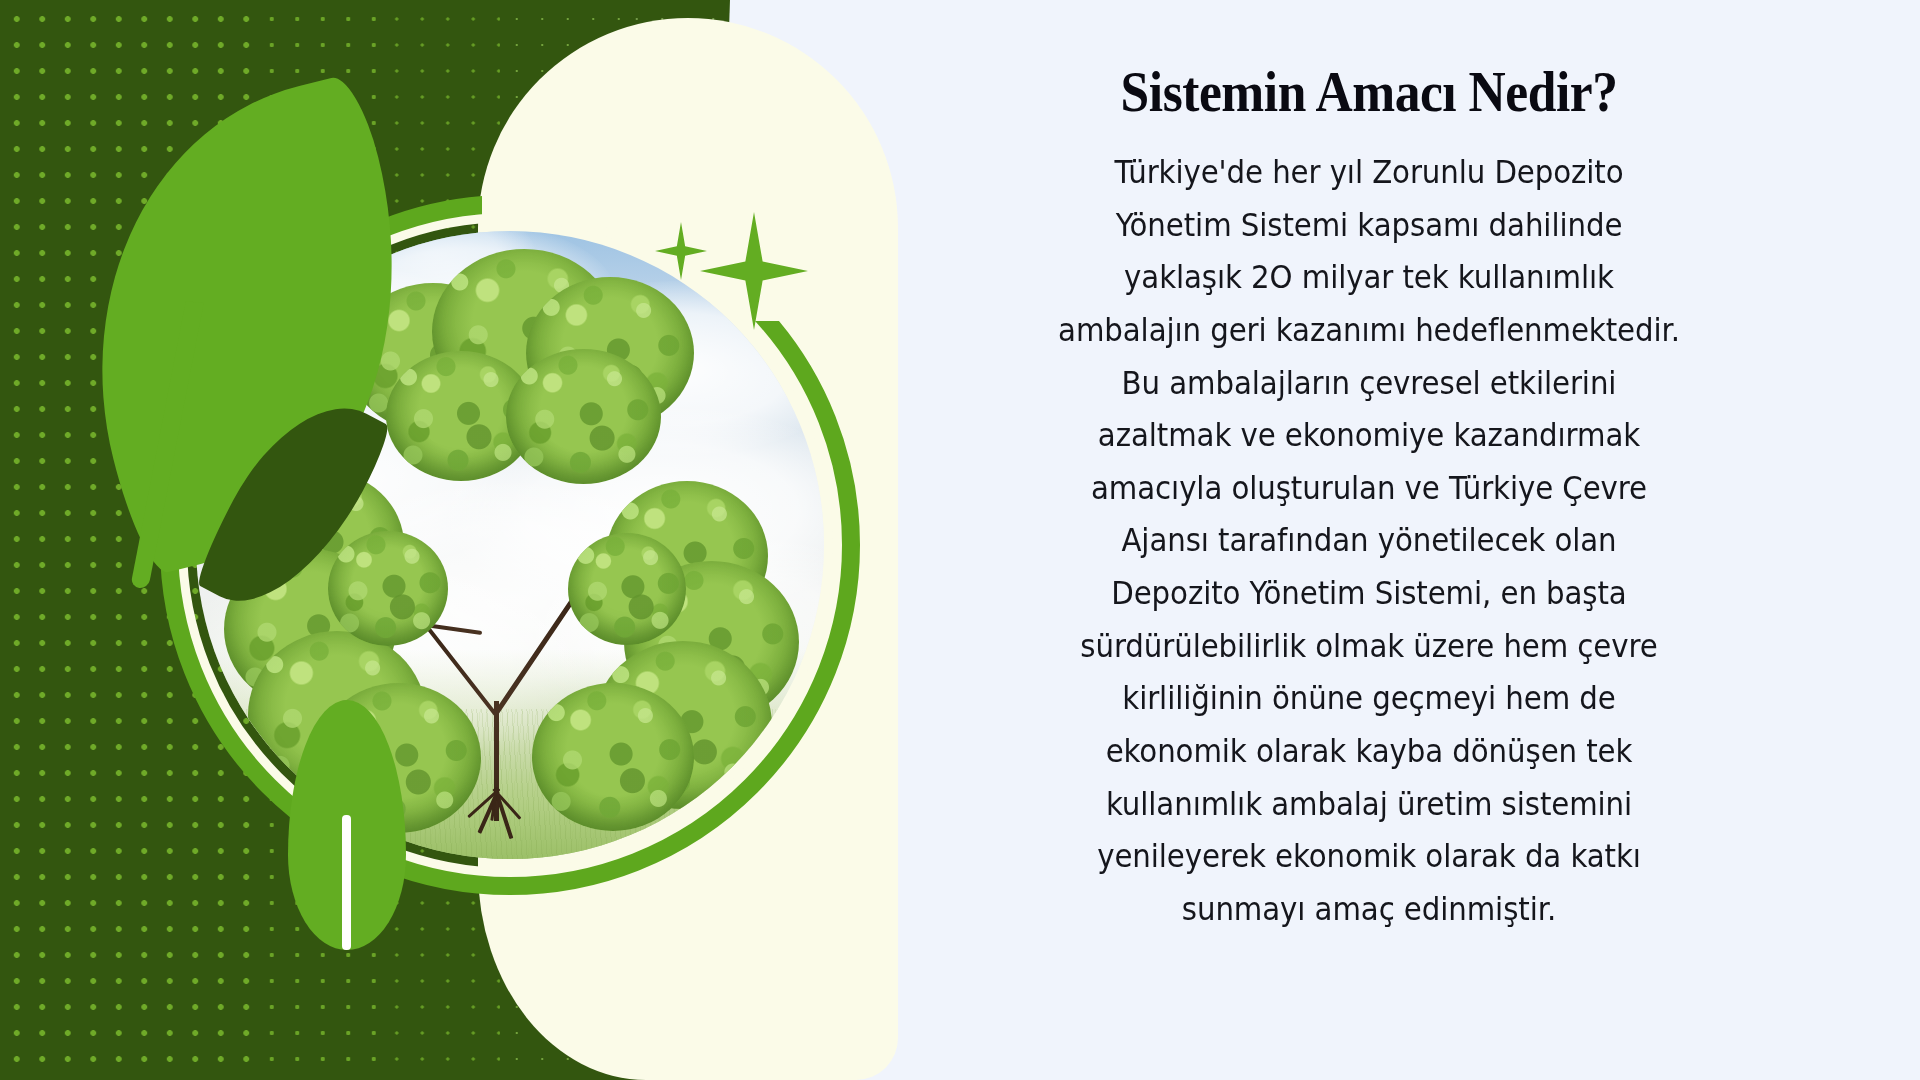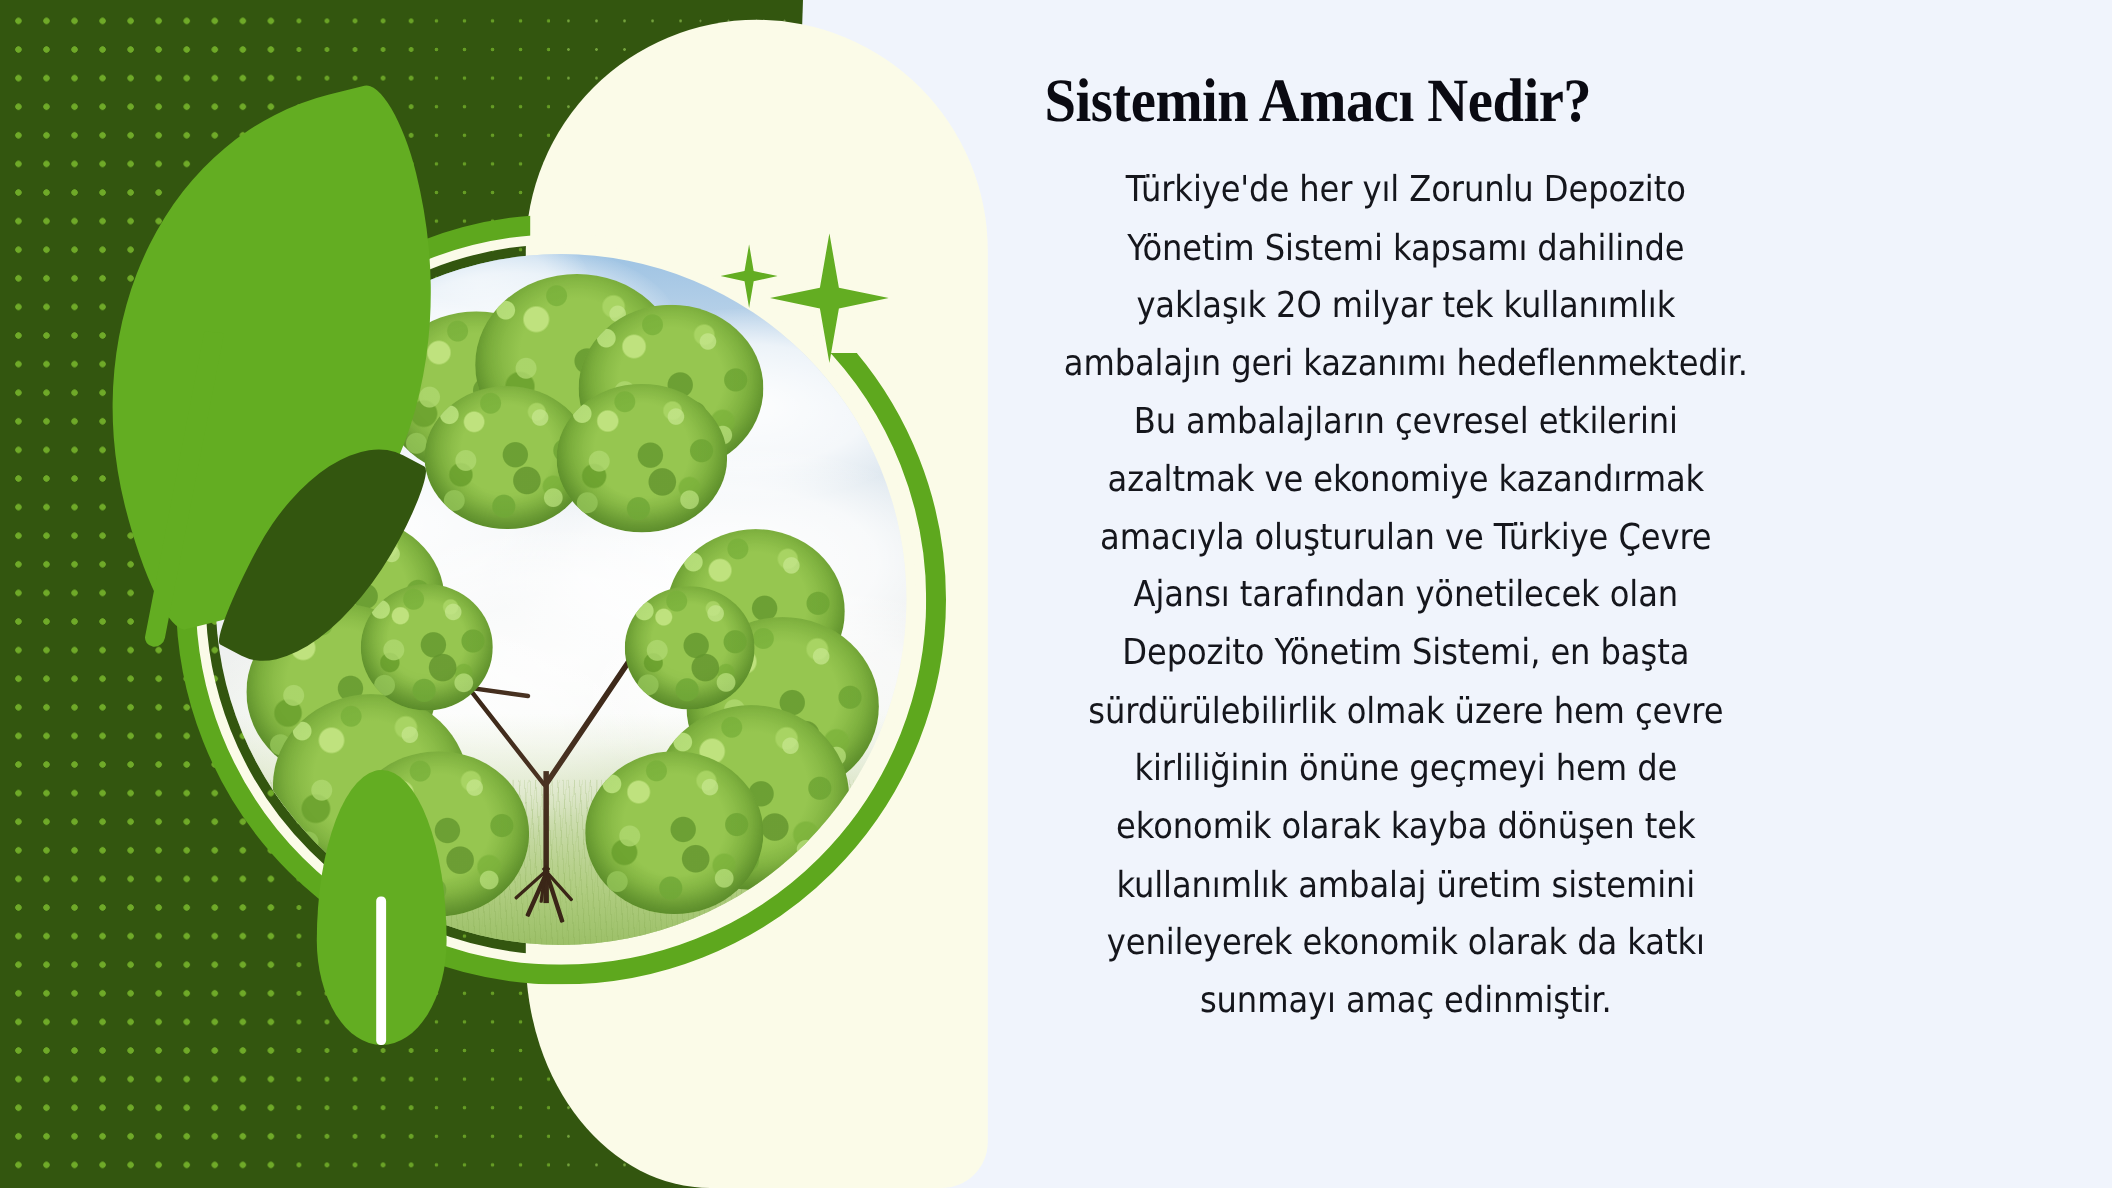--- a/index.html
+++ b/index.html
@@ -250,21 +250,21 @@
   .sp-b{ left:655px; top:222px; width:52px;  height:58px;  background:transparent;}
 
   
   .text-col{
     position:absolute;
     left:868px; top:0;
     width:1052px; height:1080px;
     padding:48px 110px 0 60px;
     display:flex;
     flex-direction:column;
-    align-items:flex-start;
+    align-items:center;
   }
   .headline{
     font-family: "Liberation Serif", serif;
     font-weight:700;
     font-size:56px;
     letter-spacing:-0.5px;
     color:#0A0A12;
     text-align:center;
     transform: scaleX(0.92);
     margin-top:12px;

